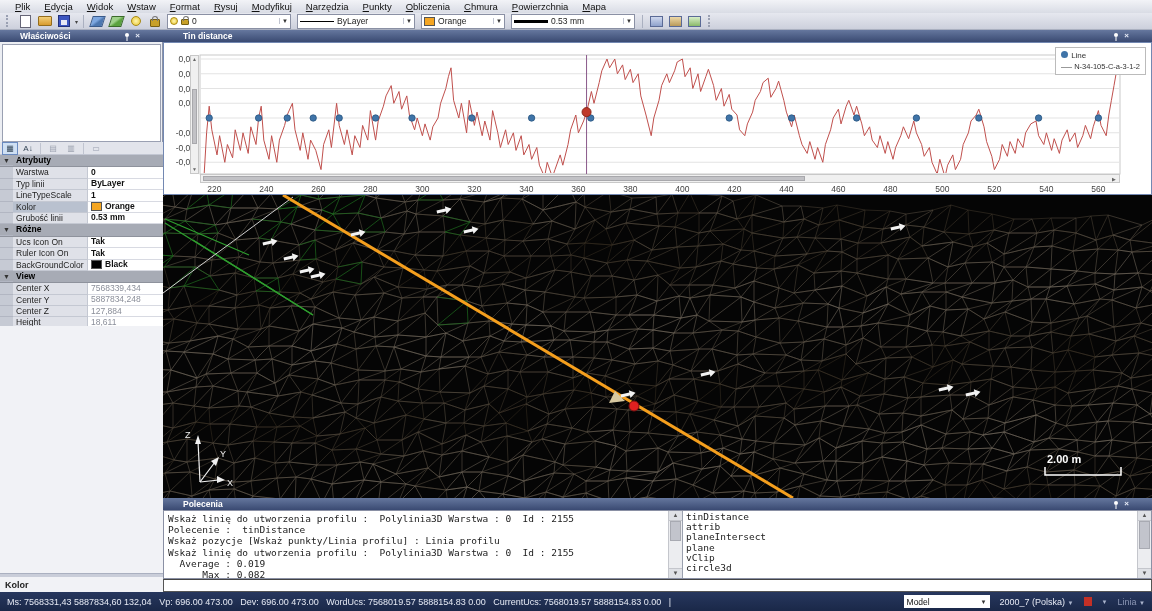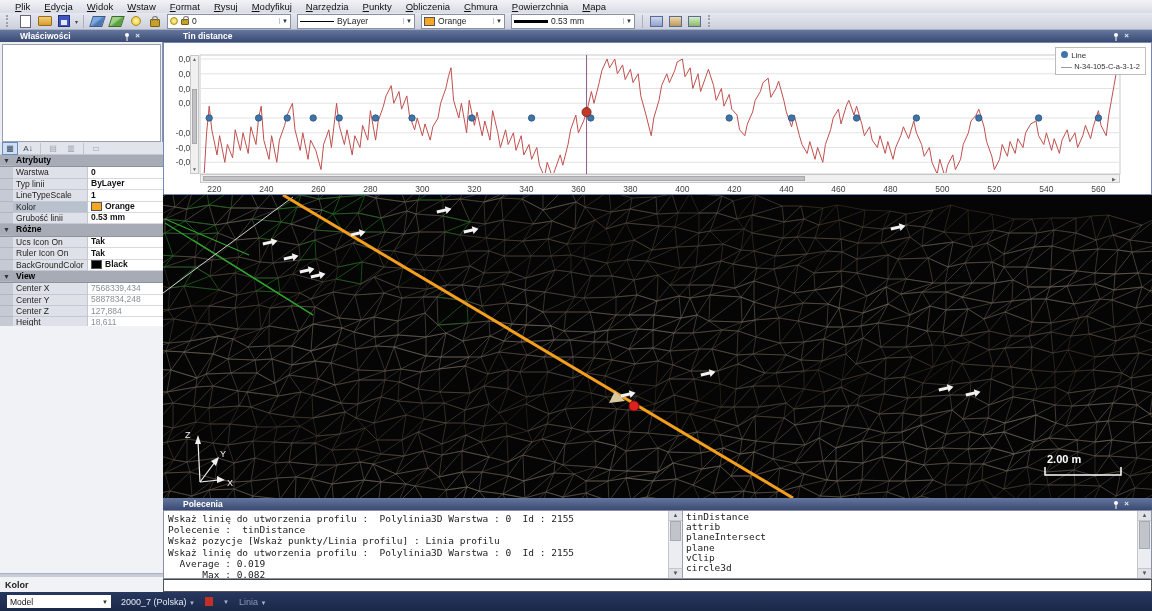--- a/index.html
+++ b/index.html
@@ -92,21 +92,21 @@
   .vsb .dn{position:absolute;bottom:0;left:0;width:100%;height:9px;text-align:center;line-height:9px;background:#dfe1e6;border-top:1px solid #c4c6cc;}
   .vsb .th{position:absolute;left:1px;width:9px;background:#c2c4cc;border:1px solid #a8aab2;}
   .cmdsugg{width:455px;border-left:1px solid #9aa0ae;font-family:"DejaVu Sans Mono",monospace;font-size:9.5px;line-height:10.2px;
            color:#222;padding:1px 3px;overflow:hidden;box-sizing:border-box;}
   .cmdline{position:absolute;left:0;top:81px;width:989px;height:13px;background:#fff;border:1px solid #555;border-top:1px solid #444;
            box-sizing:border-box;font-family:"DejaVu Sans Mono",monospace;font-size:9.5px;line-height:11px;color:#222;padding-left:4px;white-space:pre;}
   
   .statusbar{position:absolute;left:0;top:592px;width:1152px;height:19px;background:linear-gradient(#27375e,#1a2848);
              color:#e6eaf4;font-size:9px;display:flex;align-items:center;padding:0 7px;box-sizing:border-box;gap:10px;}
   .statusbar .coords{flex:1;white-space:pre;overflow:hidden;}
-  .statusbar .mcombo{background:#fff;color:#111;height:13px;width:104px;display:flex;align-items:center;padding:0 3px;box-sizing:border-box;font-size:8.5px;}
+  .statusbar .mcombo{background:#fff;color:#111;height:13px;width:86px;display:flex;align-items:center;padding:0 3px;box-sizing:border-box;font-size:8.5px;}
   .statusbar .mcombo .arrow{margin-left:auto;font-size:6px;color:#333;}
   .statusbar .cs{white-space:nowrap;}
   .statusbar .caret{font-size:6px;color:#aab4cc;}
   .statusbar .redflag{width:8px;height:9px;background:#c43026;display:inline-block;}
   .statusbar .snap{color:#8b96b4;}
 </style>
 </head>
 <body>
 
 <div id="app">
@@ -517,20 +517,21 @@
         <div class="th" style="top:10px;height:26px"></div>
         <div class="dn">▼</div>
       </div>
     </div>
     <div class="cmdline">
       <span>Polecenie :</span>
     </div>
   </div>
 
   <div class="statusbar">
+    <span class="coords">Ms: 7568331,43 5887834,60 132,04   Vp: 696.00 473.00   Dev: 696.00 473.00   WordUcs: 7568019.57 5888154.83 0.00   CurrentUcs: 7568019.57 5888154.83 0.00   |</span>
     <div class="mcombo">
       <span>Model</span>
       <span class="arrow">▼</span>
     </div>
     <span class="cs">
       <span>2000_7 (Polska)</span>
       <span class="caret"> ▼</span>
     </span>
     <span class="redflag"></span>
     <span class="caret">▼</span>

